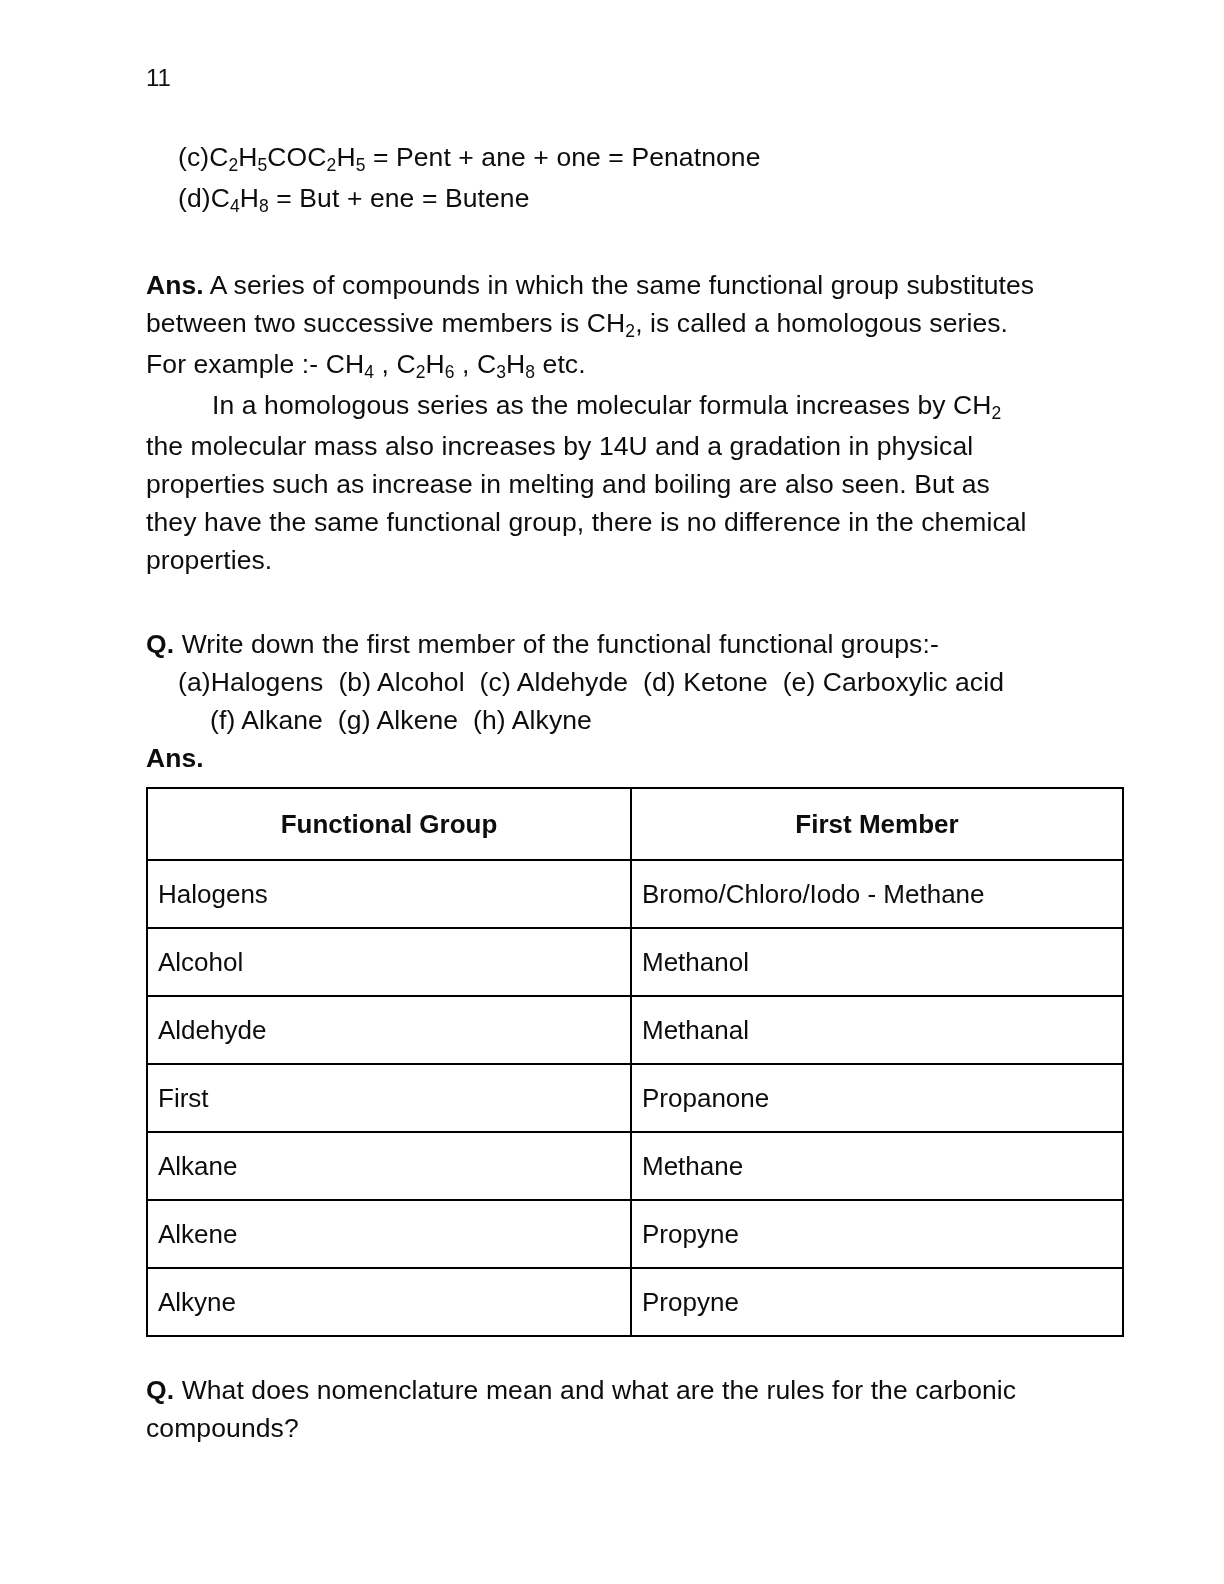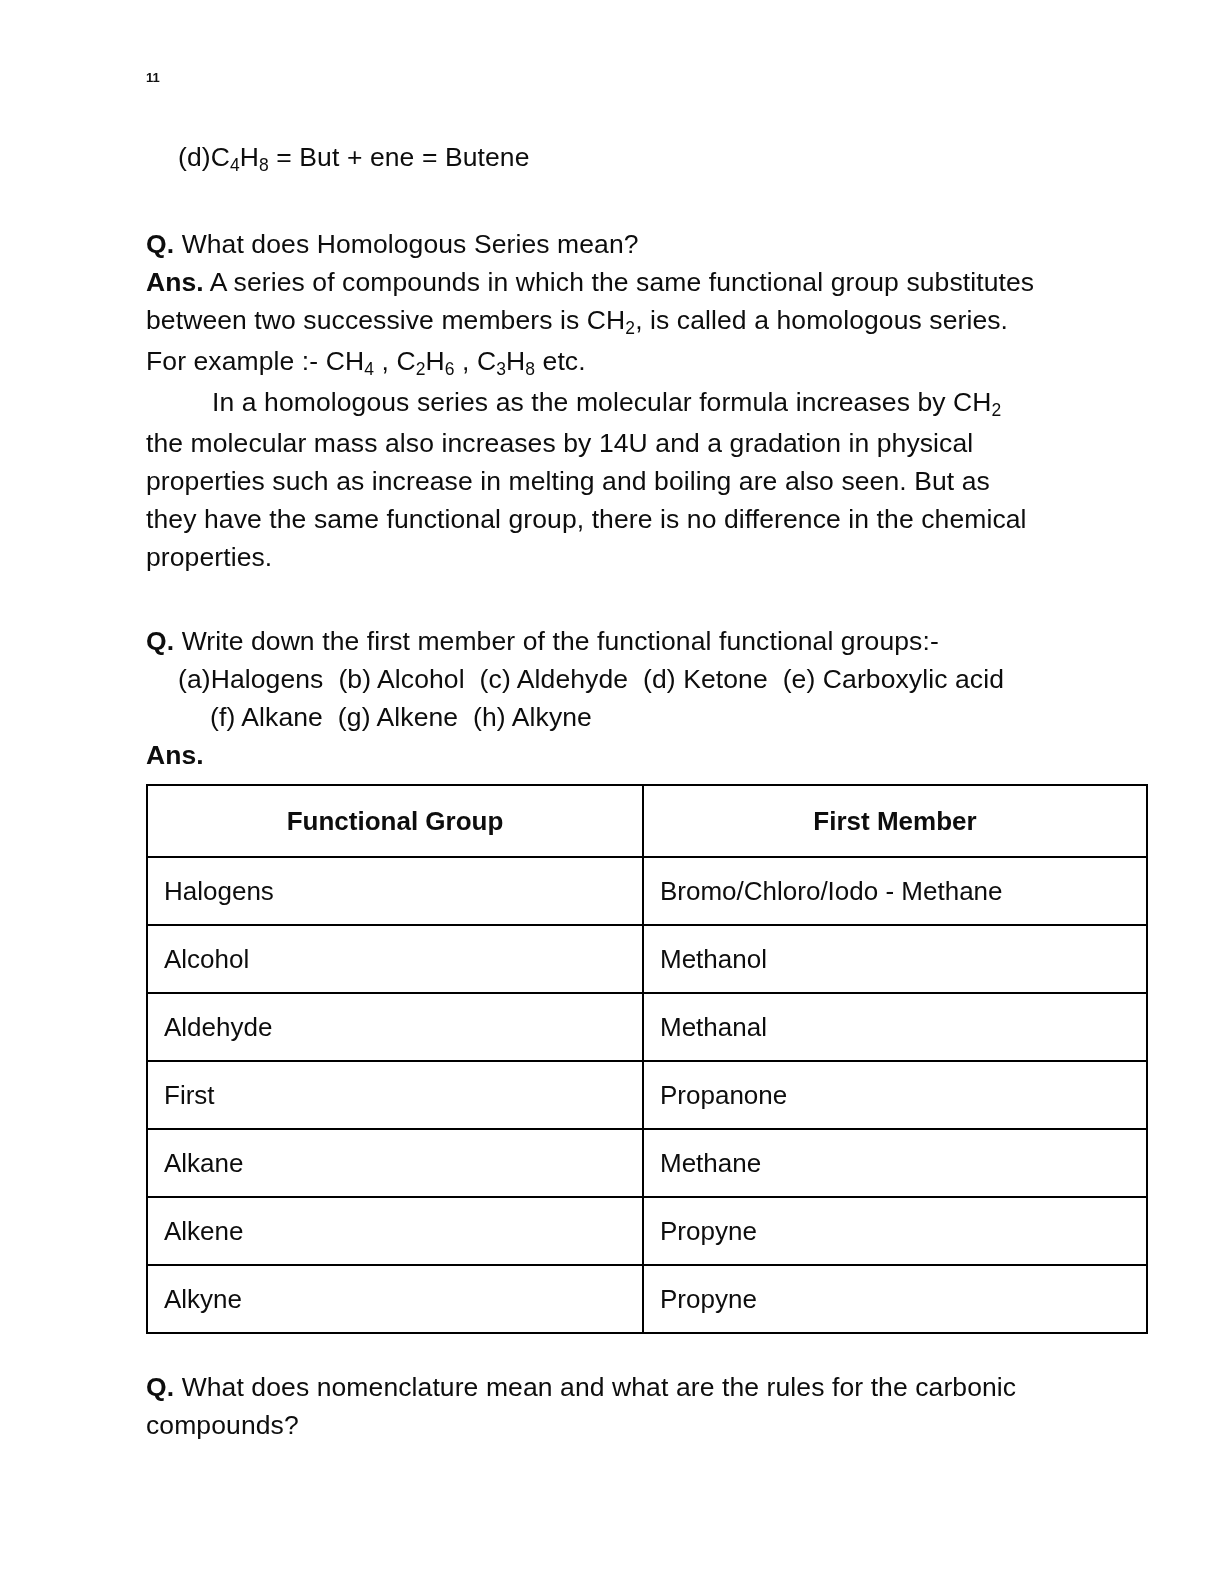--- a/index.html
+++ b/index.html
@@ -21,24 +21,23 @@
     top: 0;
     width: 1224px;
     height: 1584px;
     background: #ffffff;
   }
 
   .page-number {
     position: absolute;
     left: 146px;
     top: 66px;
-    font-size: 13px;
+    font-size: 24px;
     line-height: 24px;
     color: #111111;
-    font-weight: bold;
   }
 
   .content {
     position: absolute;
     left: 146px;
     top: 138px;
     width: 948px;
   }
 
   .line {
@@ -73,45 +72,45 @@
     table-layout: fixed;
   }
   .fg-table td, .fg-table th {
     border: 2px solid #000000;
     font-size: 26px;
     line-height: 30px;
     height: 54px;
     color: #0d0d0d;
     font-weight: normal;
     text-align: left;
-    padding: 6px 16px;
+    padding: 6px 10px;
     vertical-align: middle;
   }
   .fg-table th {
     font-weight: bold;
     text-align: center;
     height: 58px;
   }
   .col-a { width: 462px; }
   .col-b { width: 470px; }
 </style>
 </head>
 <body>
 
 <div class="page">
 
   <div class="page-number">11</div>
 
   <div class="content">
 
+    <div class="line indent-a"><span>(c)</span><span>C<sub>2</sub>H<sub>5</sub>COC<sub>2</sub>H<sub>5</sub> = Pent + ane + one = Penatnone</span></div>
     <div class="line indent-a"><span>(d)</span><span>C<sub>4</sub>H<sub>8</sub> = But + ene = Butene</span></div>
 
     <div class="blockgap-lg"></div>
 
-    <div class="line"><b>Q.</b><span> What does Homologous Series mean?</span></div>
 
     <div class="line"><b>Ans.</b><span> A series of compounds in which the same functional group substitutes</span></div>
     <div class="line">between two successive members is CH<sub>2</sub>, is called a homologous series.</div>
     <div class="line">For example :- CH<sub>4</sub> , C<sub>2</sub>H<sub>6</sub> , C<sub>3</sub>H<sub>8</sub> etc.</div>
 
     <div class="line para-indent">In a homologous series as the molecular formula increases by CH<sub>2</sub></div>
     <div class="line">the molecular mass also increases by 14U and a gradation in physical</div>
     <div class="line">properties such as increase in melting and boiling are also seen. But as</div>
     <div class="line">they have the same functional group, there is no difference in the chemical</div>
     <div class="line">properties.</div>

